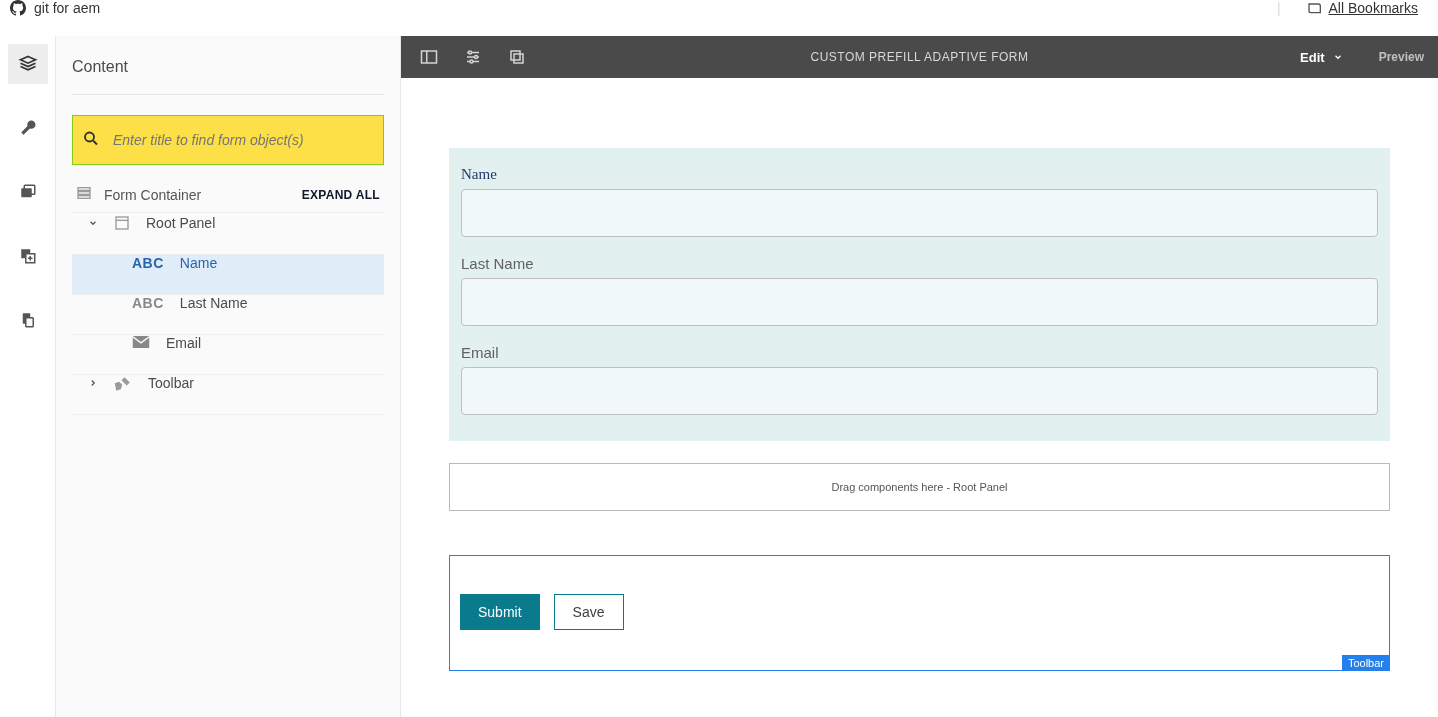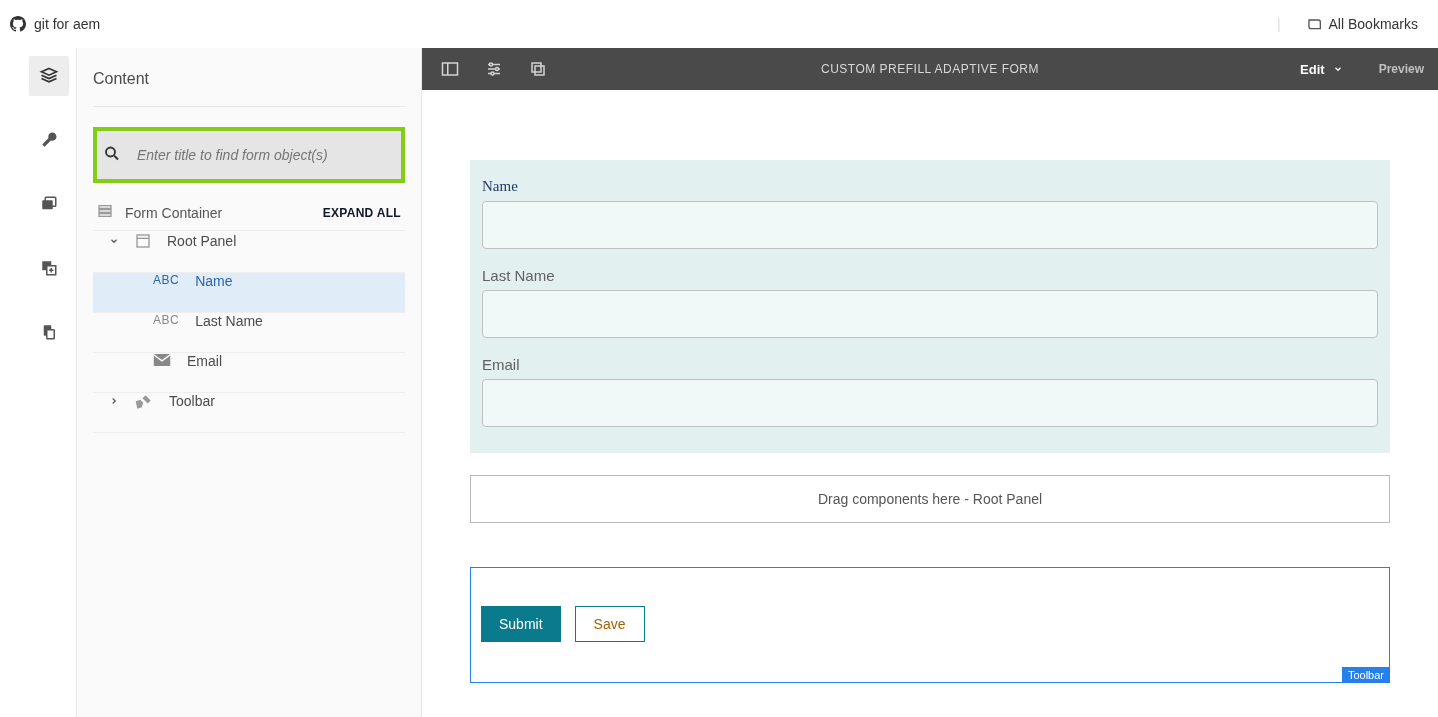--- a/index.html
+++ b/index.html
@@ -8,23 +8,23 @@
       background: #fff;
       width: 1438px;
       height: 717px;
       overflow: hidden;
       font-size: 14px;
       color: #333;
     }
 
     
     .topbar {
-      height: 48px;
-      display: flex;
-      align-items: center;
+      height: 36px;
+      display: flex;
+      align-items: flex-start;
       padding: 0 10px;
       position: relative;
     }
     .topbar-left {
       display: flex;
       align-items: center;
       gap: 8px;
     }
     .topbar-right {
       position: absolute;
@@ -35,27 +35,27 @@
       color: #333;
     }
     .divider-v {
       color: #ddd;
       margin-right: 18px;
     }
     .bookmark-item {
       display: flex;
       align-items: center;
       gap: 6px;
+      text-decoration: underline;
     }
     .gh-icon svg { display:block; }
 
     .app {
       display: flex;
       height: calc(717px - 36px);
-      padding-left: 21px;
     }
 
     
     .rail {
       width: 56px;
       background: #fff;
       display: flex;
       flex-direction: column;
       align-items: center;
       padding-top: 8px;
@@ -86,27 +86,27 @@
       border-bottom: 1px solid #e6e6e6;
       color:#4b4b4b;
       font-size: 16px;
     }
     .search-wrap {
       margin: 20px 0 12px;
       position: relative;
     }
     .search-input {
       width: 100%;
-      height: 56px;
+      height: 50px;
       padding-left: 40px;
       font-size: 14px;
       font-style: italic;
       color:#777;
-      border:4px solid #84cc16;
-      background:#e5e5e5;
+      border:1px solid #84cc16;
+      background:#fde047;
     }
     .search-icon {
       position:absolute;
       left:10px; top:50%;
       transform: translateY(-50%);
       color:#555;
     }
 
     .tree-head {
       display:flex;
@@ -138,21 +138,21 @@
       color:#4b4b4b;
     }
     .tree-row.level1 { padding-left: 16px; }
     .tree-row.level2 { padding-left: 60px; }
     .tree-row.selected {
       background:#e0ecf7;
       color:#2a64ad;
     }
     .tree-row.selected .abc-icon { color:#2a64ad; }
     .abc-icon {
-      font-size:12px; font-weight:400; color:#888; letter-spacing:0.5px;
+      font-size:14px; font-weight:700; color:#888; letter-spacing:0.5px;
     }
     .mail-icon svg { display:block; }
 
     
     .editor {
       flex:1;
       display:flex;
       flex-direction:column;
       background:#fff;
     }
@@ -216,21 +216,21 @@
       border-radius:4px;
       background:#f1f9f8;
     }
 
     .drop-zone {
       margin-top:22px;
       height:48px;
       border:1px solid #b9b9b9;
       display:flex;align-items:center;justify-content:center;
       color:#555;
-      font-size:14px;
+      font-size:11px;
     }
 
     .toolbar-box {
       margin-top:44px;
       border:1px solid #2680eb;
       position:relative;
       padding: 38px 10px 40px 10px;
     }
     .toolbar-tag {
       position:absolute;
@@ -242,21 +242,21 @@
     }
     .btn-row { display:flex; gap:14px; }
     .btn {
       height:36px; padding:0 18px; font-size:14px; cursor:pointer;
       display:flex;align-items:center;
     }
     .btn.primary {
       background:#0a7b8c; color:#fff; border:none;
     }
     .btn.secondary {
-      background:#fff; color:#a16207; border:1px solid #0a7b8c;
+      background:#fff; color:#404040; border:1px solid #0a7b8c;
     }
   </style>
 </head>
 <body>
 
 <div class="topbar">
   <div class="topbar-left">
     <span class="gh-icon">
       <svg width="16" height="16" viewBox="0 0 16 16">
           <path fill="#333" d="M8 0C3.58 0 0 3.58 0 8c0 3.54 2.29 6.53 5.47 7.59.4.07.55-.17.55-.38 0-.19-.01-.82-.01-1.49-2.01.37-2.53-.49-2.69-.94-.09-.23-.48-.94-.82-1.13-.28-.15-.68-.52-.01-.53.63-.01 1.08.58 1.23.82.72 1.21 1.87.87 2.33.66.07-.52.28-.87.51-1.07-1.78-.2-3.64-.89-3.64-3.95 0-.87.31-1.59.82-2.15-.08-.2-.36-1.02.08-2.12 0 0 .67-.21 2.2.82.64-.18 1.32-.27 2-.27.68 0 1.36.09 2 .27 1.53-1.04 2.2-.82 2.2-.82.44 1.1.16 1.92.08 2.12.51.56.82 1.27.82 2.15 0 3.07-1.87 3.75-3.65 3.95.29.25.54.73.54 1.48 0 1.07-.01 1.93-.01 2.2 0 .21.15.46.55.38C13.71 14.53 16 11.53 16 8c0-4.42-3.58-8-8-8z"></path>

